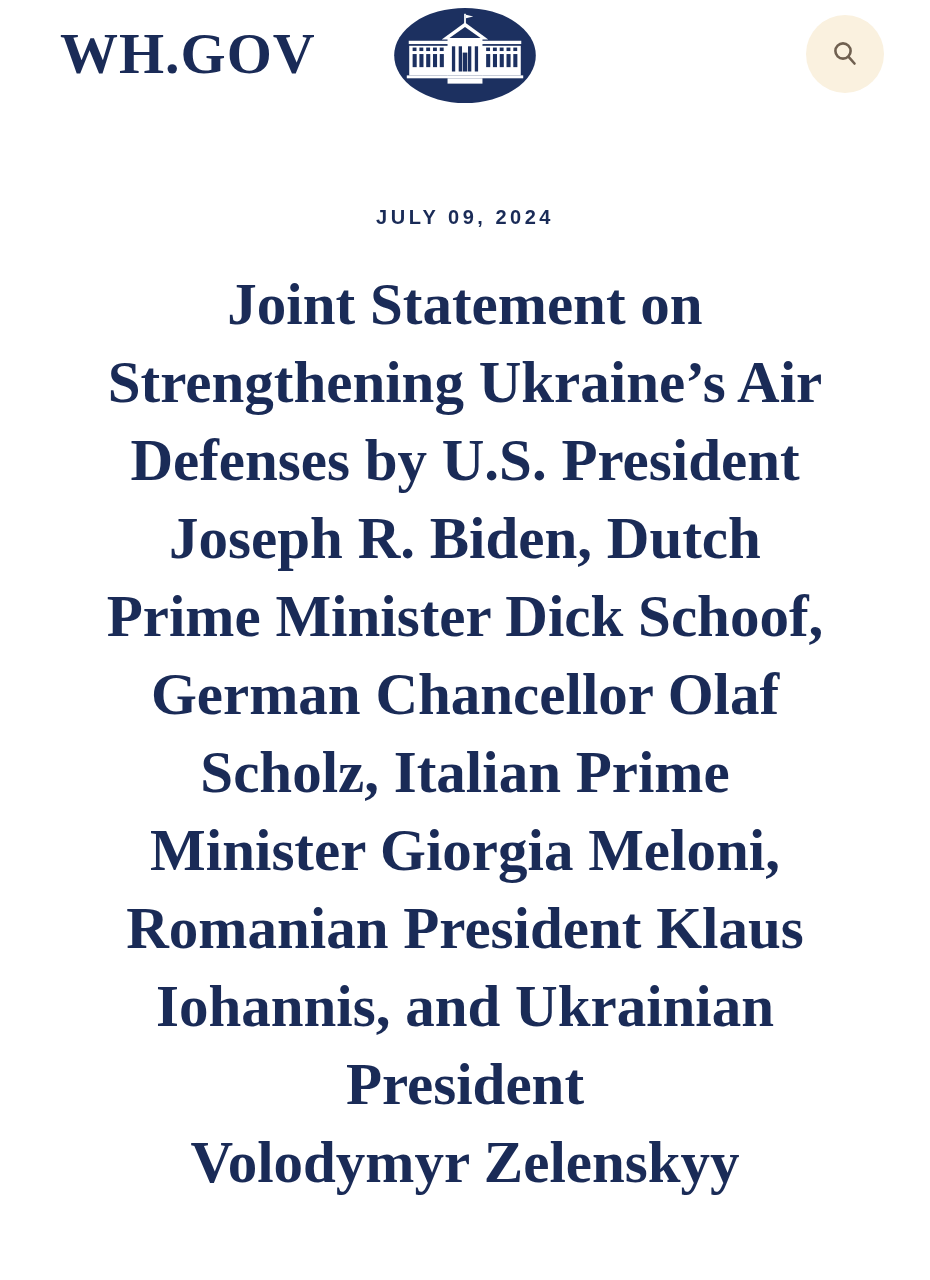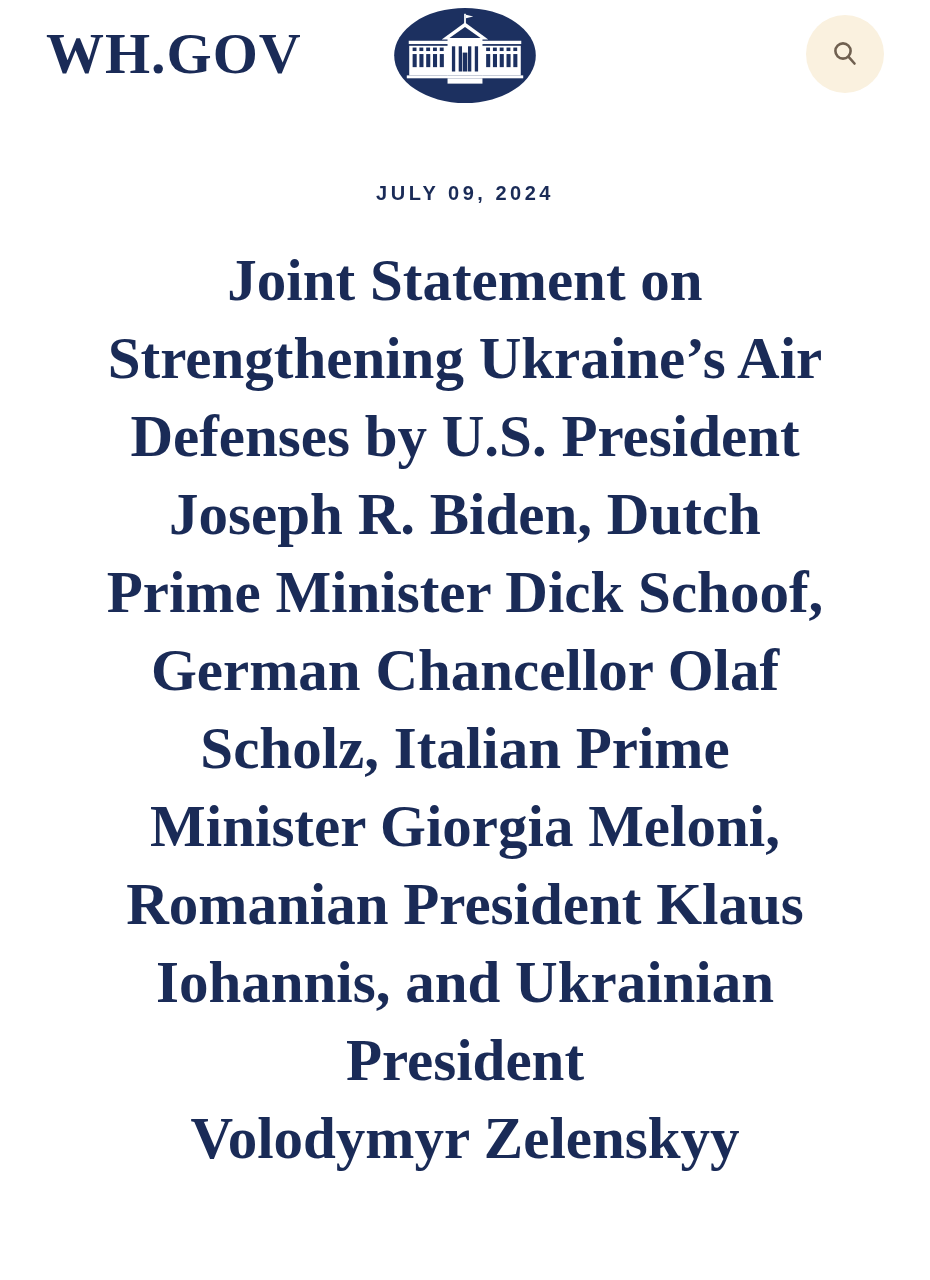--- a/index.html
+++ b/index.html
@@ -20,21 +20,21 @@
     min-height: 1280px;
   }
 
   
   .site-header {
     position: relative;
     height: 108px;
     display: flex;
     align-items: center;
     justify-content: space-between;
-    padding: 0 46px 0 46px;
+    padding: 0 46px 0 60px;
   }
   .site-name {
     font-family: "Liberation Serif", serif;
     font-weight: 700;
     font-size: 58px;
     letter-spacing: 1px;
     color: var(--navy);
     text-decoration: none;
     line-height: 1;
     cursor: pointer;
@@ -67,21 +67,21 @@
     stroke: var(--search-icon, #6f6050);
     stroke-width: 2.6;
     fill: none;
     stroke-linecap: round;
   }
 
   
   .article-date {
     display: block;
     text-align: center;
-    margin-top: 74px;
+    margin-top: 98px;
     font-family: "Liberation Sans", sans-serif;
     font-weight: 700;
     font-size: 20px;
     letter-spacing: 3.5px;
     color: var(--navy);
   }
   .article-title {
     margin: 36px auto 11px;
     max-width: 884px;
     text-align: center;

